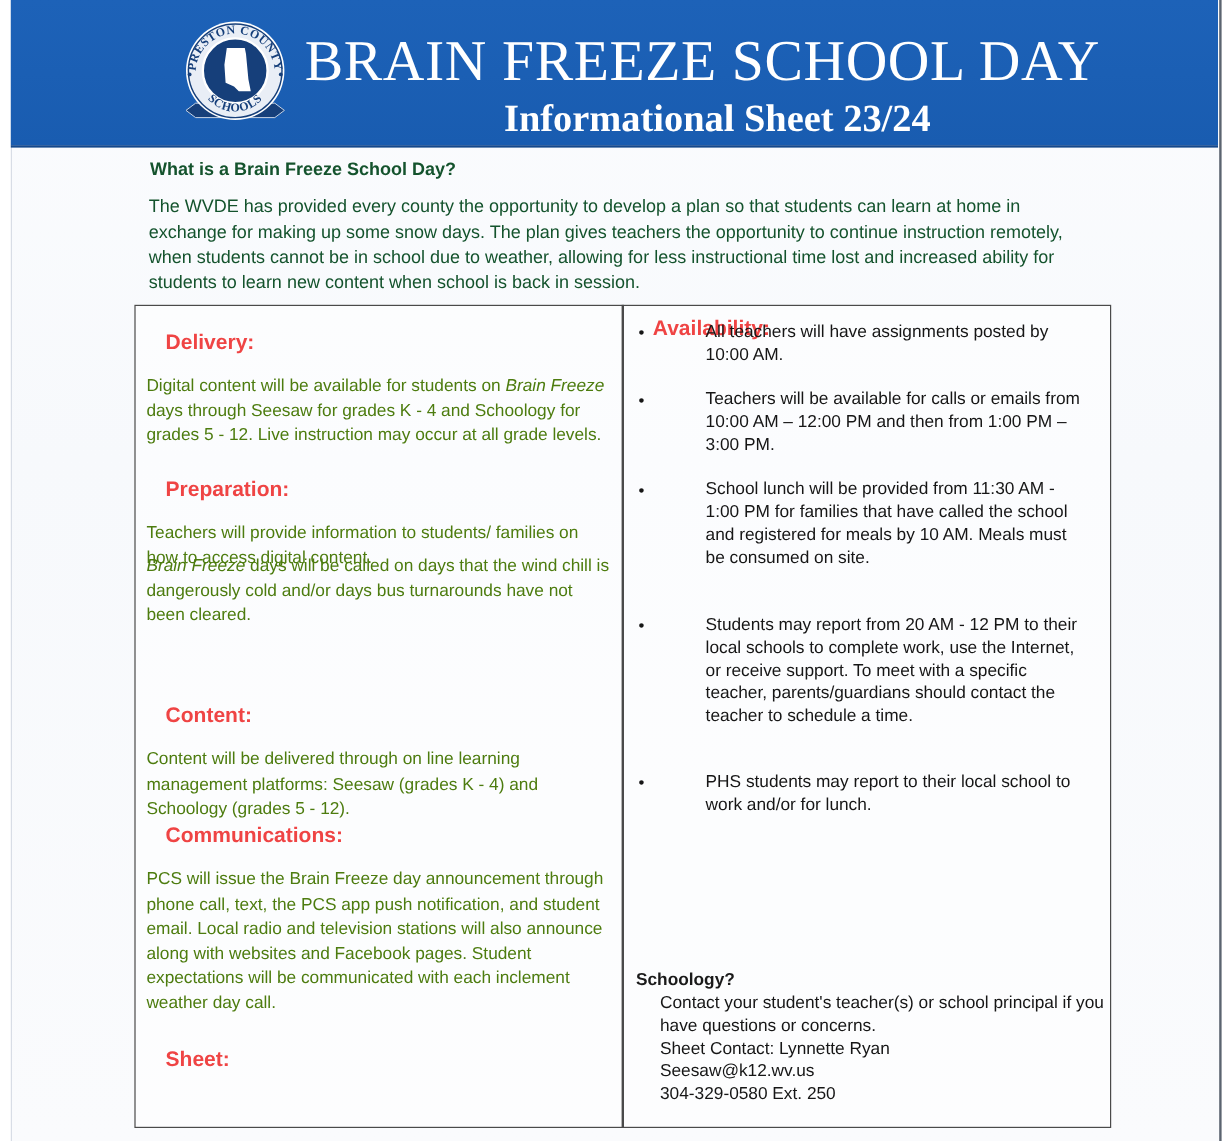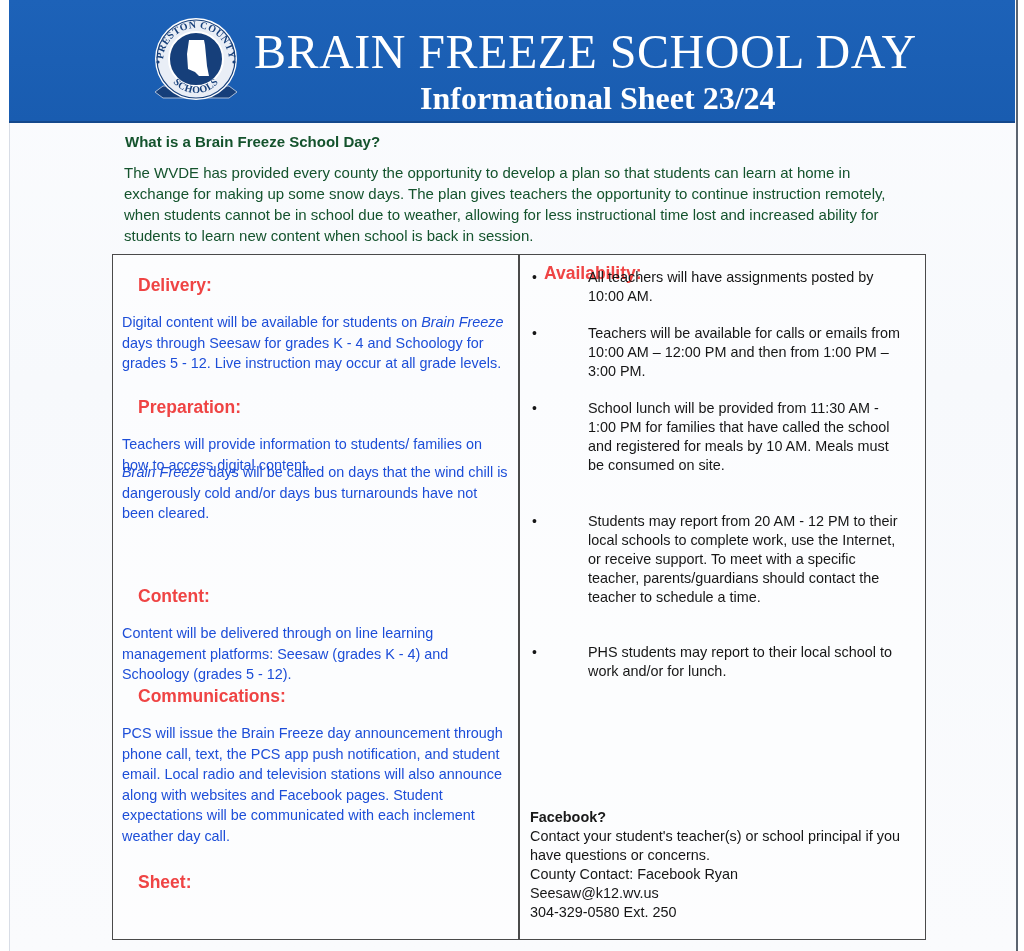--- a/index.html
+++ b/index.html
@@ -55,40 +55,40 @@
       position: absolute; left: 518px; top: 254px; width: 1.5px; height: 686px;
       background: #4a4a4a;
     }
     .col-left { position: absolute; left: 122px; top: 258px; width: 390px; }
     .col-right { position: absolute; left: 528px; top: 246px; width: 390px; }
     .sec-h {
       font-size: 17.5px; font-weight: bold; color: #ef4444;
       margin: 16px; line-height: 22px;
     }
     .sec-p {
-      font-size: 14.4px; line-height: 20.5px; margin: 1px 0 0 0; color: #1d4ed8;
+      font-size: 14.4px; line-height: 20.5px; margin: 1px 0 0 0; color: #4d7c0f;
     }
     .sec-p em { font-style: italic; }
     .sec { position: absolute; left: 0; width: 390px; }
     ul.avail {
       list-style: none; margin: 0; padding: 0;
       position: absolute; left: 0; top: 22px; width: 380px;
     }
     ul.avail li {
       position: absolute; left: 0; width: 380px;
       font-size: 14.4px; line-height: 19px; color: #161616;
     }
     ul.avail li .bullet {
       position: absolute; left: 4px; top: 0; width: 14px;
       font-size: 14px;
     }
     ul.avail li .txt { position: absolute; left: 60px; width: 320px; display: block; }
     .questions { position: absolute; left: 2px; top: 562px; width: 390px; }
     .questions .qh { font-size: 14.4px; font-weight: bold; line-height: 19px; }
-    .questions .ql { font-size: 14.4px; line-height: 19px; color: #161616; }
+    .questions .ql { font-size: 14.4px; line-height: 19px; color: #161616; margin-left: 20px; }
   </style>
 </head>
 <body>
 
 <div class="page"></div>
 
 <div class="banner">
   <div class="logo">
     <svg width="94" height="96" viewBox="0 0 94 96">
       <defs>
@@ -164,19 +164,19 @@
       <span class="bullet">•</span>
       <span class="txt">Students may report from 20 AM - 12 PM to their local schools to complete work, use the Internet, or receive support.  To meet with a specific teacher, parents/guardians should contact the teacher to schedule a time.</span>
     </li>
     <li style="top:375px">
       <span class="bullet">•</span>
       <span class="txt">PHS students may report to their local school to work and/or for lunch.</span>
     </li>
   </ul>
 
   <div class="questions">
-    <div class="qh">Facebook?</div>
+    <div class="qh">Schoology?</div>
     <div class="ql">Contact your student's teacher(s) or school principal if you have questions or concerns.</div>
-    <div class="ql">County Contact: Facebook Ryan</div>
+    <div class="ql">Sheet Contact: Lynnette Ryan</div>
     <div class="ql">Seesaw@k12.wv.us</div>
     <div class="ql">304-329-0580 Ext. 250</div>
   </div>
 </div>
 
 </body></html>

